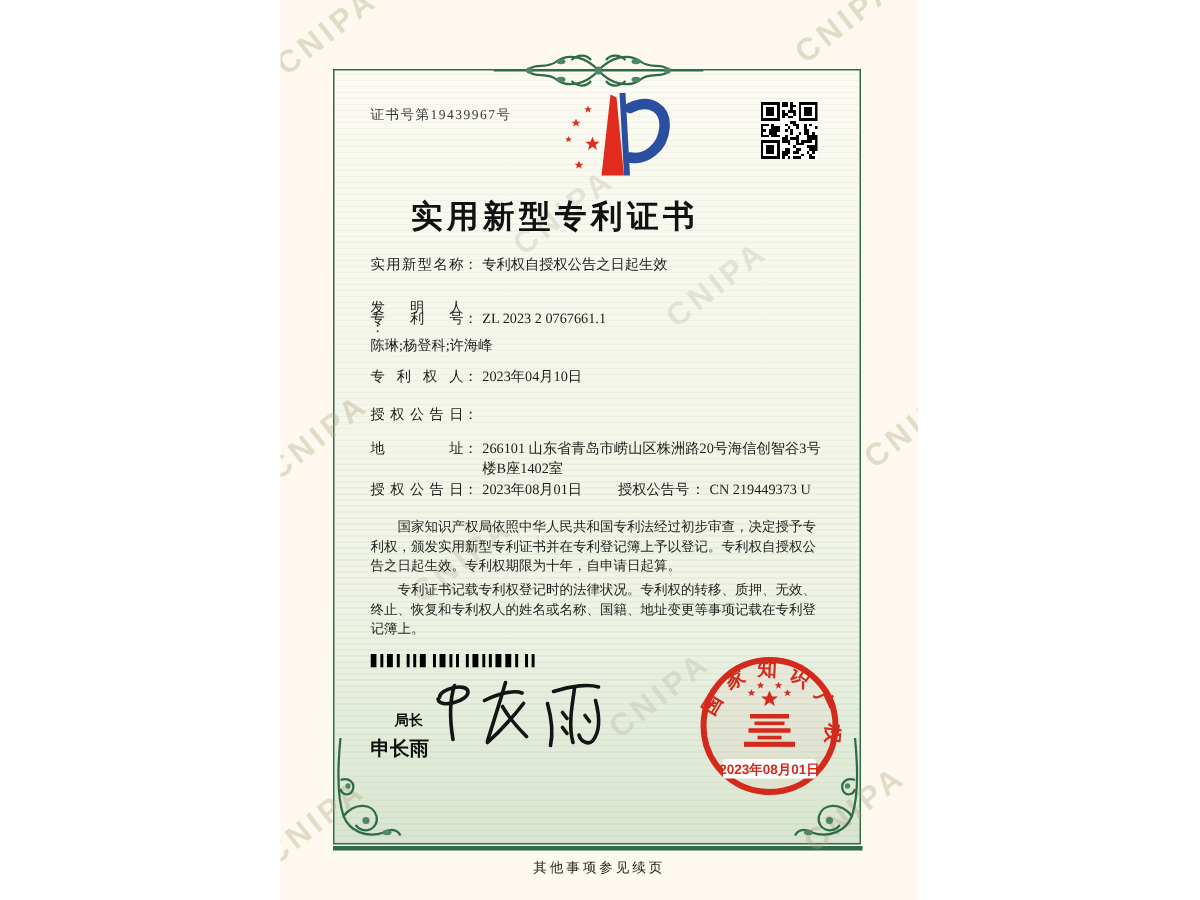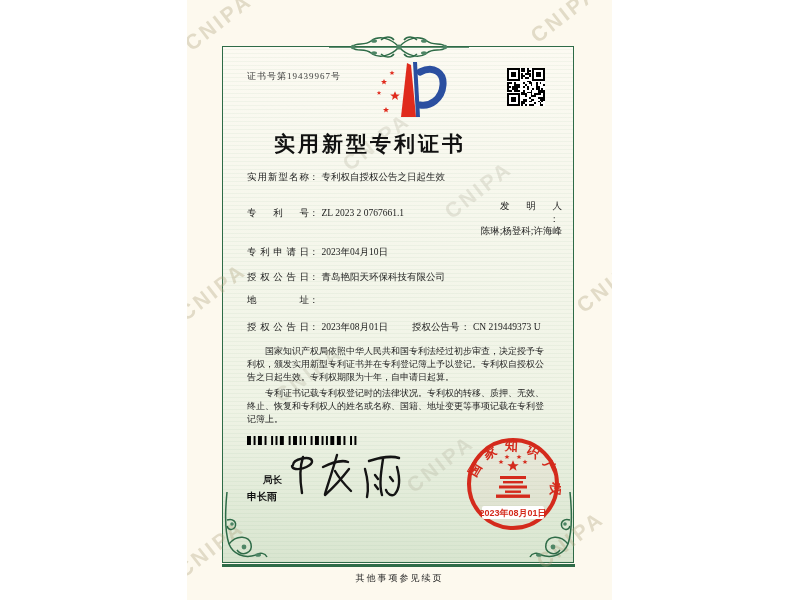--- a/index.html
+++ b/index.html
@@ -24,40 +24,40 @@
   .wm.inner{color:rgba(158,156,134,0.22);}
 
   .content{position:absolute;z-index:2;}
 
   .cert-number{left:60px;top:70px;font-size:9px;color:#3a3a3a;letter-spacing:1px;}
   .qr{left:320px;top:68px;width:38px;height:38px;}
   .logo{left:188px;top:60px;width:72px;height:62px;}
   .title{left:0;top:130px;width:366px;text-align:center;font-size:21px;font-weight:bold;
          letter-spacing:3px;color:#111;}
 
-  .row{left:60px;width:315px;font-size:9.5px;color:#1c1c1c;display:flex;align-items:flex-end;line-height:12.5px;}
+  .row{left:60px;width:315px;font-size:9.5px;color:#1c1c1c;display:flex;align-items:flex-start;line-height:12.5px;}
   .flabel{display:inline-block;width:62px;text-align:justify;text-align-last:justify;flex:none;}
   .fcolon{flex:none;margin-right:3px;}
   .fvalue{flex:1;}
   .row.r-name{top:171px;}
   .row.r-inv{top:200px;flex-direction:column;}
   .row.r-pno{top:207px;}
   .row.r-fdate{top:246px;}
   .row.r-pat{top:271px;}
   .row.r-addr{top:294px;}
   .row.r-grant{top:321px;}
   .grant2{margin-left:24px;display:flex;}
   .grant2 .fcolon{margin-left:1px;}
 
   .paras{left:60px;top:345px;width:303px;font-size:9px;line-height:1.45;color:#1f1f1f;}
   .paras p{margin:0 0 3px 0;text-indent:2em;}
 
   .barcode{left:60px;top:436px;width:114px;height:9px;}
   .officer-title{left:76px;top:474px;font-size:9.5px;font-weight:bold;color:#111;}
-  .officer-name{left:60px;top:490px;font-size:10px;font-weight:bold;color:#111;}
+  .officer-name{left:60px;top:490px;font-size:13px;font-weight:bold;color:#111;}
   .signature{left:98px;top:447px;width:132px;height:58px;}
   .seal{left:278px;top:436px;width:96px;height:96px;}
 
   .page-label{left:0;top:546px;width:425px;text-align:center;font-size:8px;color:#222;}
   .cont-note{left:0;top:572px;width:425px;text-align:center;font-size:9px;letter-spacing:2px;color:#222;}
 
   .orn{position:absolute;z-index:1;}
   .orn-top{left:142px;top:30px;}
   .orn-bl{left:37px;top:492px;}
   .orn-br{left:342px;top:492px;transform:scaleX(-1);}
@@ -298,32 +298,35 @@
       <span class="flabel">发明人</span>
         <span class="fcolon">：</span>
       <span class="fvalue">陈琳;杨登科;许海峰</span>
     </div>
     <div class="content row r-pno">
       <span class="flabel">专利号</span>
         <span class="fcolon">：</span>
       <span class="fvalue">ZL 2023 2 0767661.1</span>
     </div>
     <div class="content row r-fdate">
-      <span class="flabel">专利申请日</span>
+      <span class="flabel">专利权人</span>
         <span class="fcolon">：</span>
       <span class="fvalue">2023年04月10日</span>
     </div>
     <div class="content row r-pat">
       <span class="flabel">授权公告日</span>
         <span class="fcolon">：</span>
-      <span class="fvalue">青岛艳阳天环保科技有限公司</span>
     </div>
     <div class="content row r-addr">
       <span class="flabel">地址</span>
         <span class="fcolon">：</span>
+      <span class="fvalue">
+        <span style="display:block">266101 山东省青岛市崂山区株洲路20号海信创智谷3号</span>
+        <span style="display:block">楼B座1402室</span>
+      </span>
     </div>
     <div class="content row r-grant">
       <span class="flabel">授权公告日</span>
         <span class="fcolon">：</span>
       <span>2023年08月01日</span>
       <span class="grant2">
         <span>授权公告号</span>
           <span class="fcolon">：</span>
         <span>CN 219449373 U</span>
       </span>

